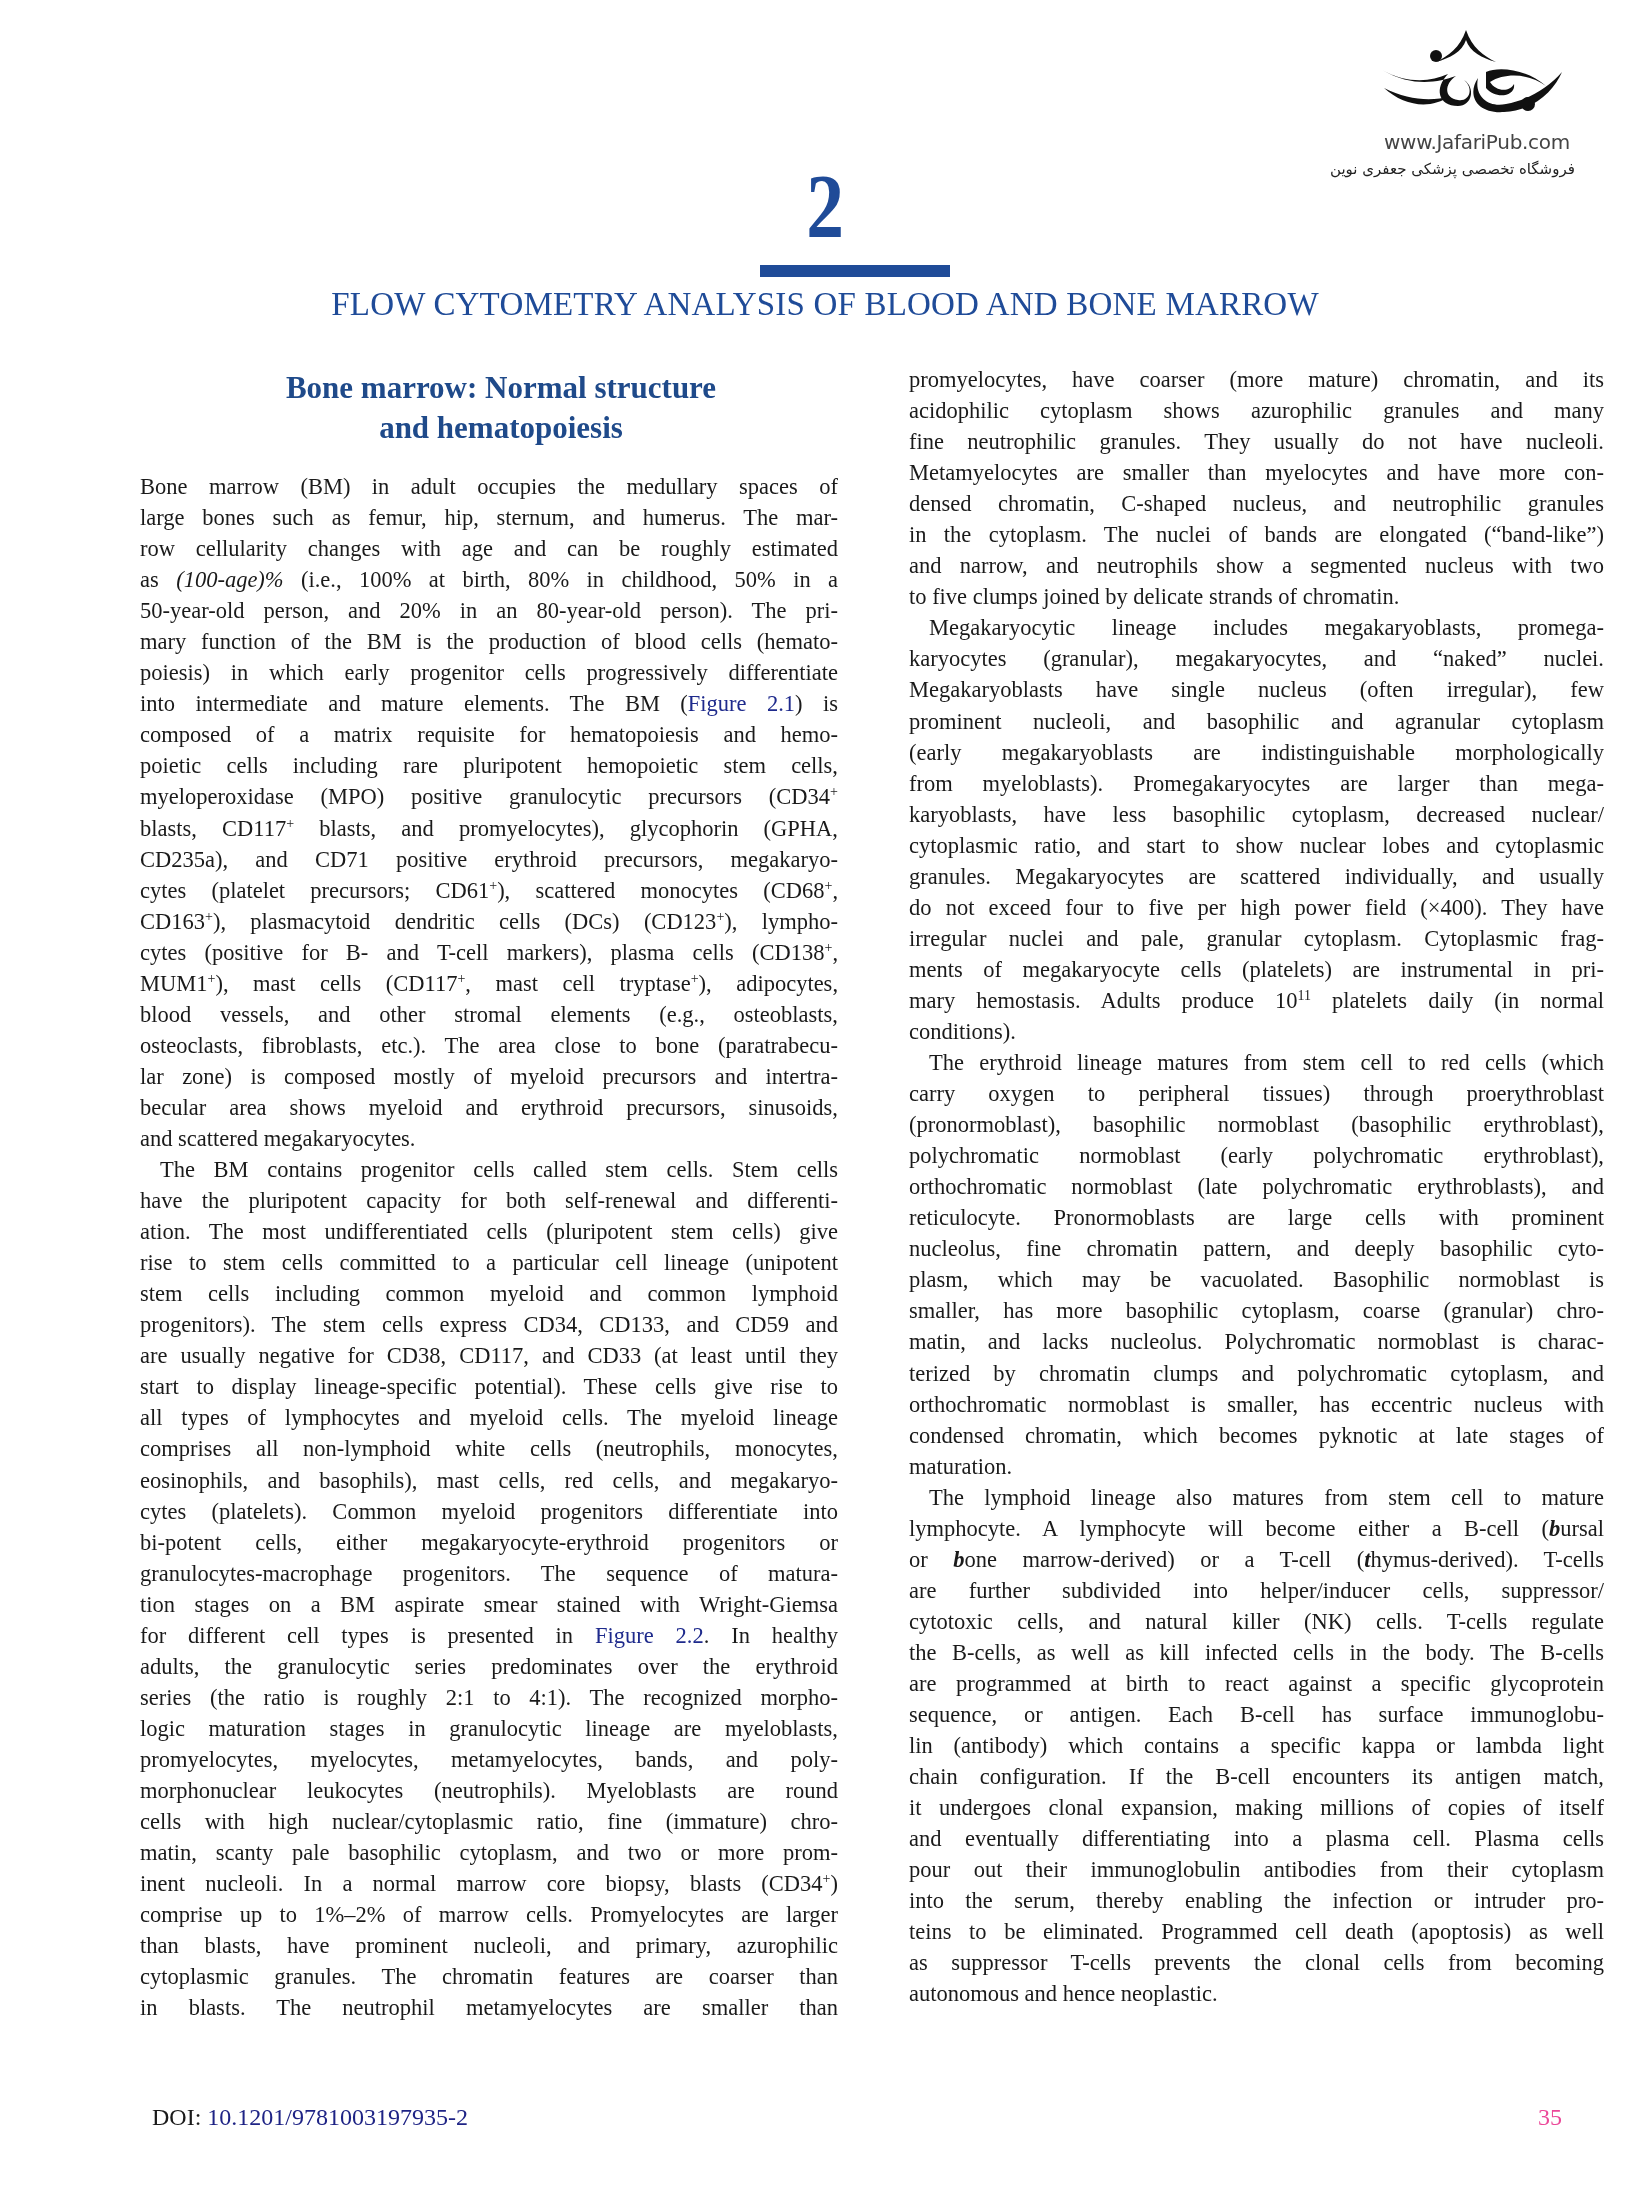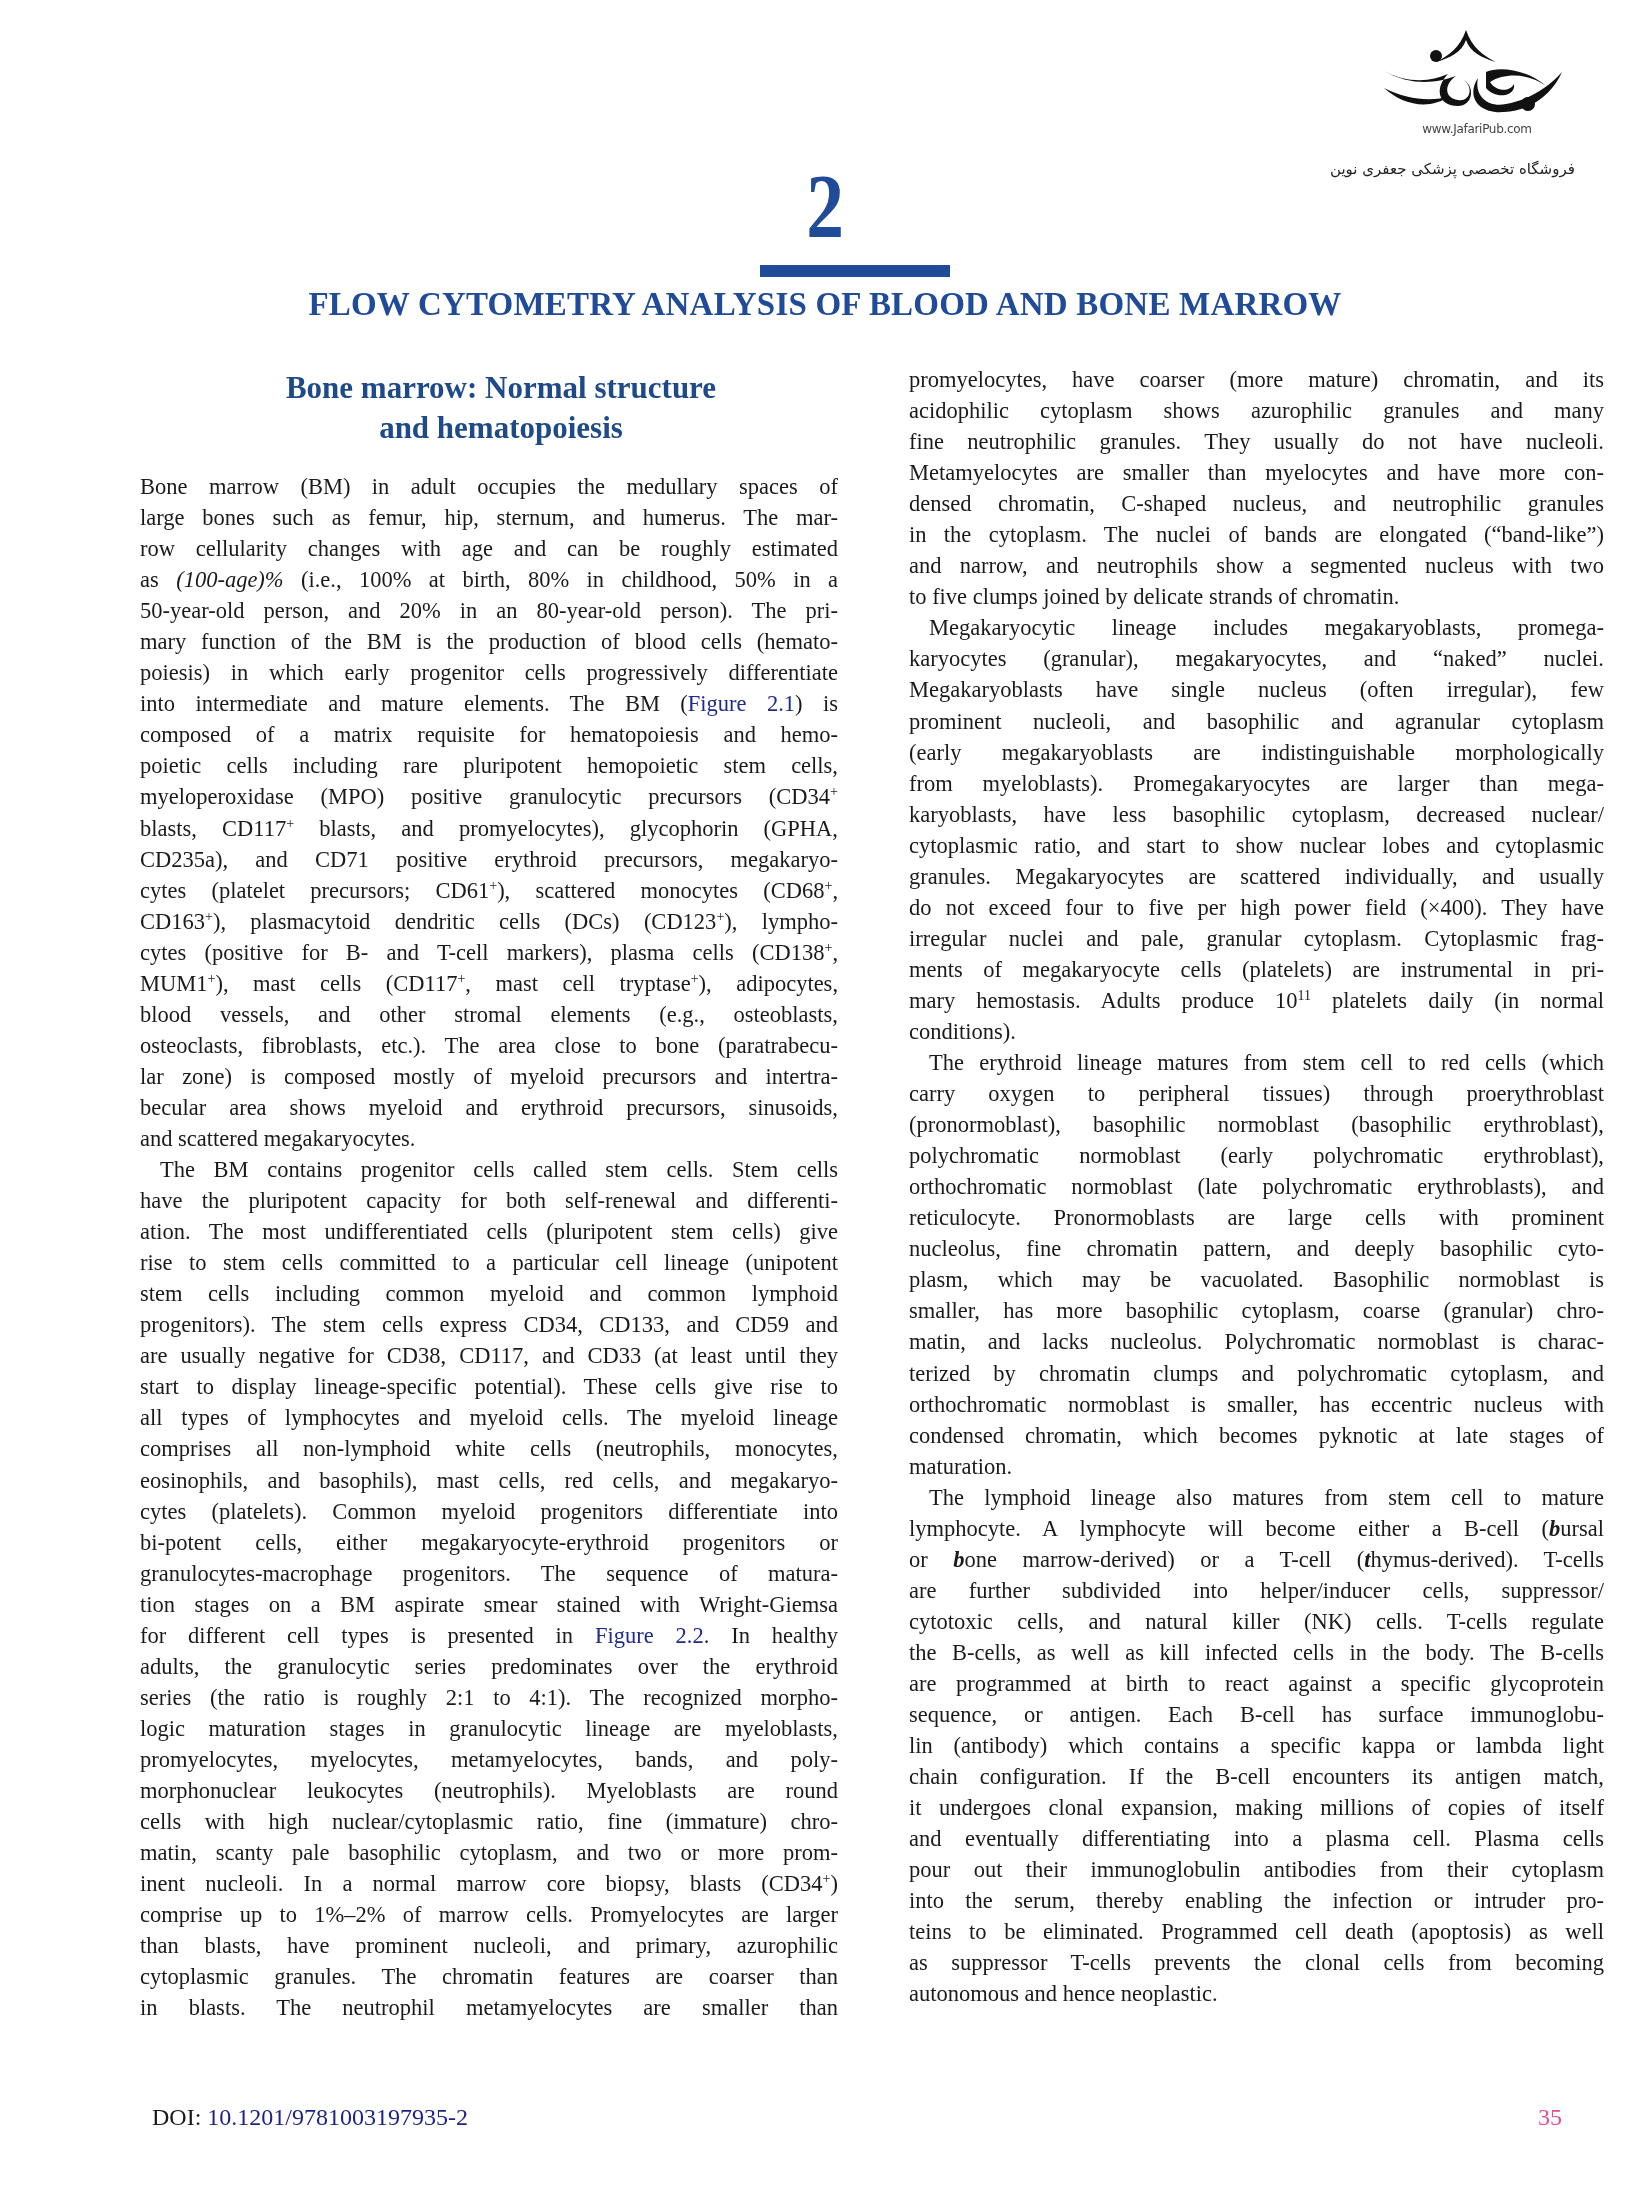--- a/index.html
+++ b/index.html
@@ -3,30 +3,30 @@
 <meta charset="utf-8">
 <style>
   html, body { margin: 0; padding: 0; }
   body {
     width: 1650px; height: 2200px; position: relative; background: #ffffff;
     font-family: "Liberation Serif", "DejaVu Serif", serif; color: #1a1a1a;
     overflow: hidden;
   }
   .logo { position: absolute; left: 1330px; top: 22px; width: 260px; height: 170px; }
   .logo svg { position: absolute; left: 48px; top: 4px; }
-  .logo-url { position: absolute; left: 52px; top: 100px; width: 190px; text-align: center;
-    font-family: "DejaVu Sans", sans-serif; font-size: 12px; color: #444; letter-spacing: -0.3px; }
+  .logo-url { position: absolute; left: 52px; top: 108px; width: 190px; text-align: center;
+    font-family: "DejaVu Sans", sans-serif; font-size: 20px; color: #444; letter-spacing: -0.3px; }
   .logo-fa { position: absolute; left: 0; top: 138px; width: 252px; text-align: left;
     font-family: "DejaVu Sans", sans-serif; font-size: 15px; color: #222; direction: rtl; }
   .chap-num { position: absolute; left: 0; width: 1650px; top: 160px; text-align: center;
     font-family: "Liberation Serif", serif; font-weight: bold; font-size: 92px; line-height: 92px;
     color: #1f4b98; transform: scaleX(0.82); }
   .chap-bar { position: absolute; left: 760px; top: 265px; width: 190px; height: 12px; background: #1f4b98; }
   .chap-title { position: absolute; left: 0; width: 1650px; top: 286px; text-align: center;
-    font-family: "Liberation Serif", serif; font-weight: bold; font-size: 33px; line-height: 36px;
+    font-family: "Liberation Serif", serif; font-weight: normal; font-size: 33px; line-height: 36px;
     color: #1f4b98; letter-spacing: 0.2px; }
   .sec-head { position: absolute; left: 152px; width: 698px; top: 368px; text-align: center;
     font-family: "Liberation Serif", serif; font-weight: bold; font-size: 31px; line-height: 40px;
     color: #1f4a8a; }
   .col { position: absolute; font-size: 22.5px; line-height: 31.05px; }
   .col.left { left: 140px; top: 471px; width: 698px; }
   .col.right { left: 868px; top: 364px; width: 695px; margin-left: 41px; }
   .line { display: block; height: 31.05px; white-space: nowrap; text-align: justify; text-align-last: justify; }
   .line.last { text-align-last: left; }
   .line.indent { padding-left: 20px; }

